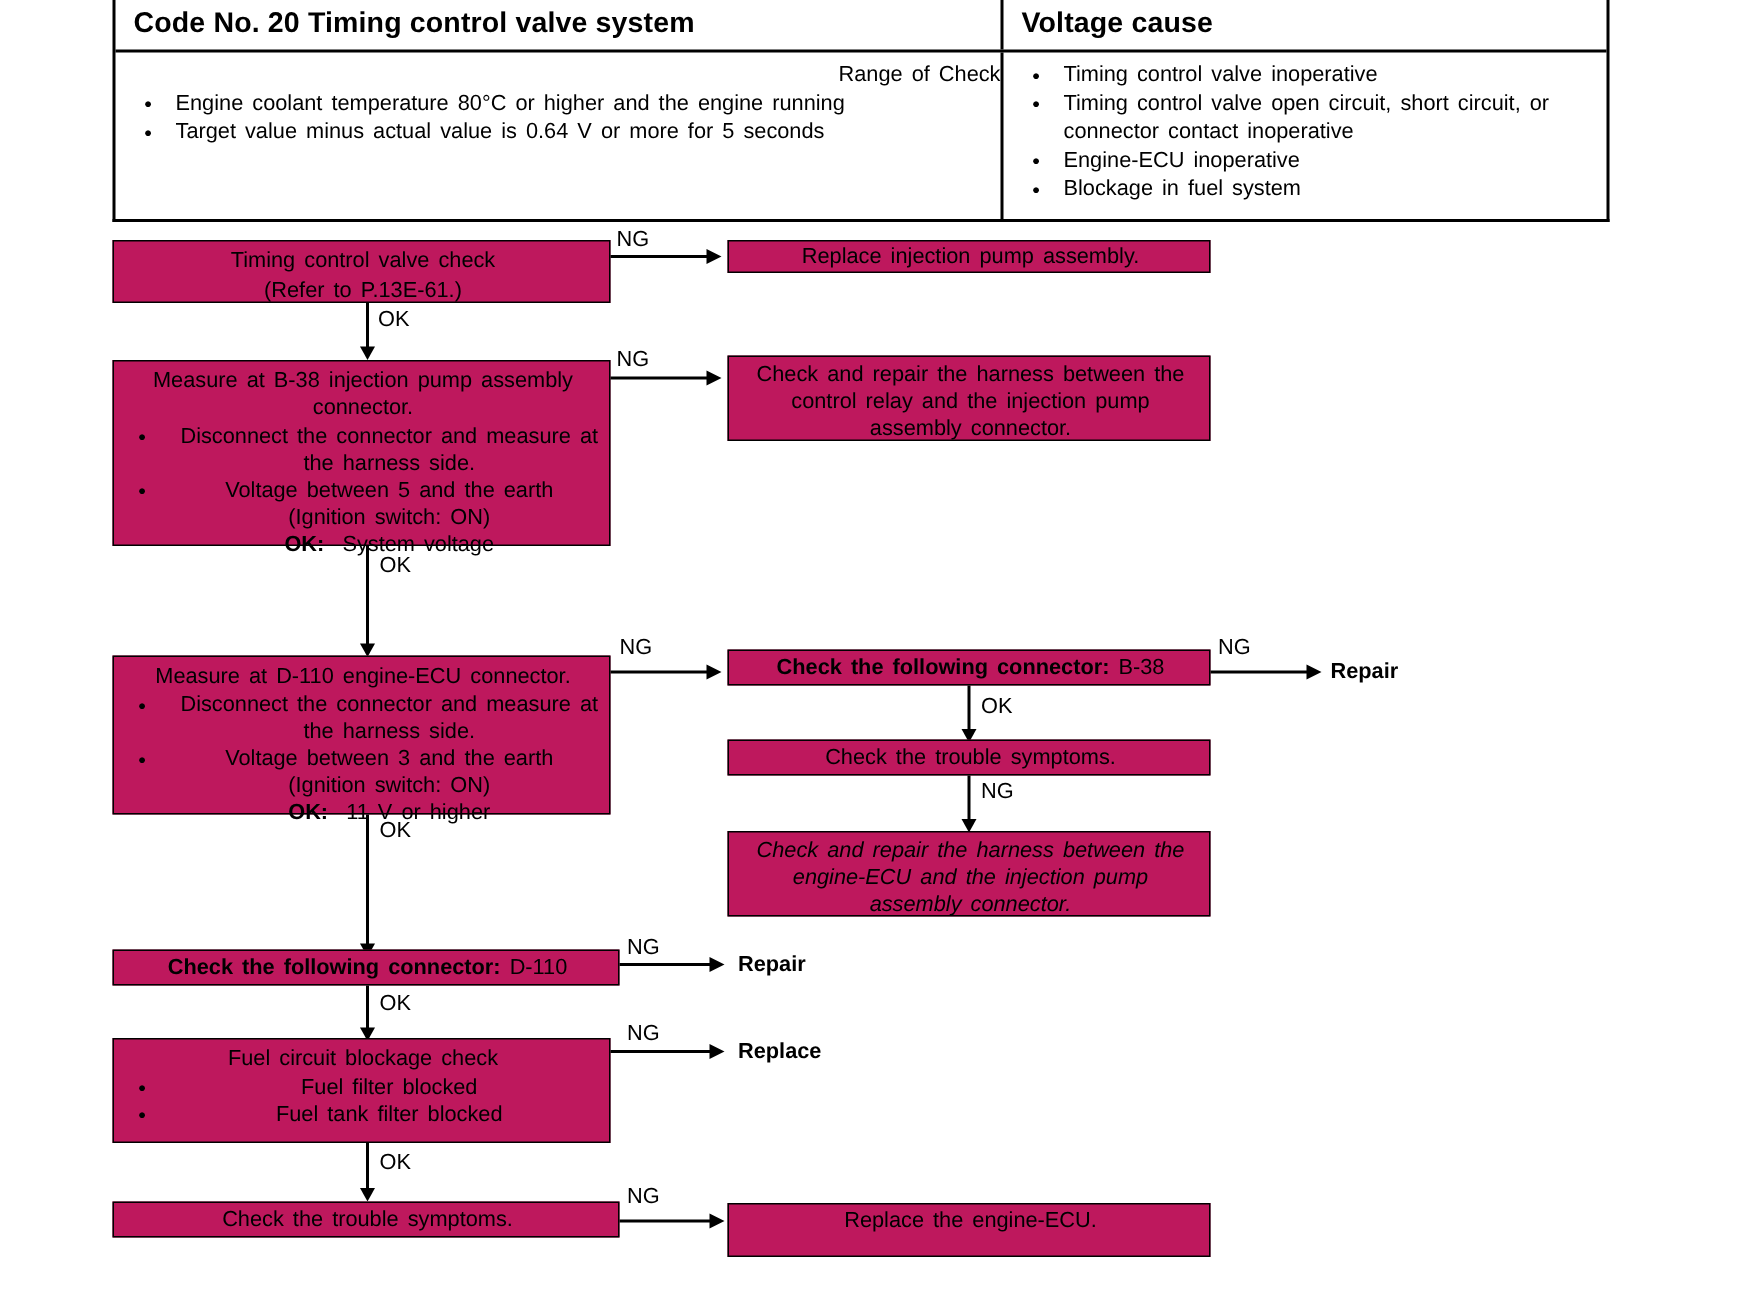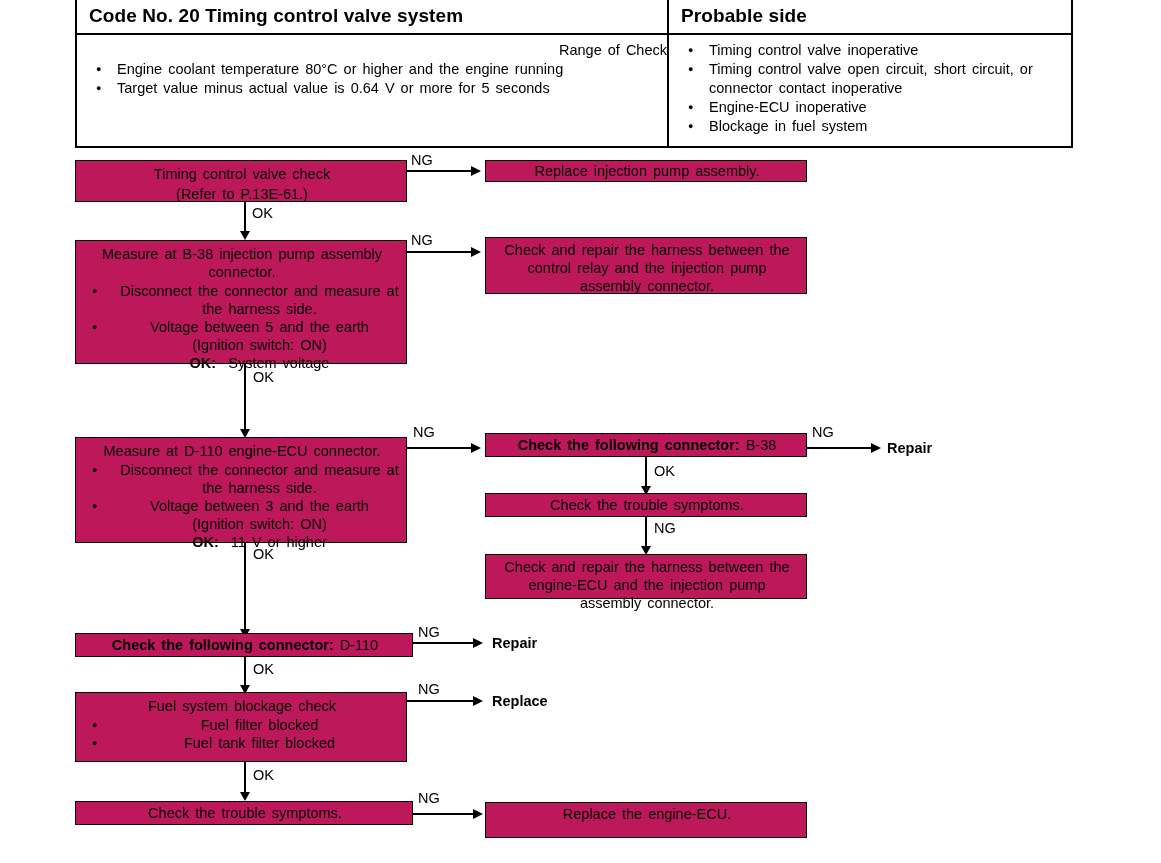--- a/index.html
+++ b/index.html
@@ -47,21 +47,21 @@
 <body>
 
 <div class="canvas">
 
   <div class="hdr">
     <div class="hdr-row hdr-title-row">
       <div class="hdr-cell-l">
         <div class="hdr-title">Code No. 20 Timing control valve system</div>
       </div>
       <div class="hdr-cell-r">
-        <div class="hdr-title">Probable side</div>
+        <div class="hdr-title">Voltage cause</div>
       </div>
     </div>
     <div class="hdr-row">
       <div class="hdr-body-l">
         <div class="plain-line">Range of Check</div>
         <ul class="bul">
           <li>Engine coolant temperature 80°C or higher and the engine running</li>
         </ul>
         <ul class="bul">
           <li>Target value minus actual value is 0.64 V or more for 5 seconds</li>
@@ -144,42 +144,42 @@
   <div class="lbl" style="left:654px;top:463px;">OK</div>
 
   <div class="box" style="left:485px;top:493px;width:322px;height:24px;">
     <div class="txt" style="padding-top:2px;">Check the trouble symptoms.</div>
   </div>
 
   <div class="vline" style="left:645px;top:517px;height:31px;"></div>
   <div class="arrow-d" style="left:641px;top:546px;"></div>
   <div class="lbl" style="left:654px;top:520px;">NG</div>
 
-  <div class="box" style="left:485px;top:554px;width:322px;height:45px;">
+  <div class="box" style="left:485px;top:554px;width:322px;height:57px;font-style:italic;">
     <div class="txt" style="padding-top:3px;">Check and repair the harness between the engine-ECU and the injection pump assembly connector.</div>
   </div>
 
   <div class="vline" style="left:244px;top:543px;height:88px;"></div>
   <div class="arrow-d" style="left:240px;top:629px;"></div>
   <div class="lbl" style="left:253px;top:546px;">OK</div>
 
   <div class="box" style="left:75px;top:633px;width:338px;height:24px;">
     <div class="txt" style="padding-top:2px;"><span class="b">Check the following connector:</span> <span>D-110</span></div>
   </div>
   <div class="hline" style="left:413px;top:642px;width:62px;"></div>
   <div class="arrow-r" style="left:473px;top:637.8px;"></div>
   <div class="lbl" style="left:418px;top:624px;">NG</div>
   <div class="term" style="left:492px;top:635px;">Repair</div>
 
   <div class="vline" style="left:244px;top:657px;height:30px;"></div>
   <div class="arrow-d" style="left:240px;top:685px;"></div>
   <div class="lbl" style="left:253px;top:661px;">OK</div>
 
   <div class="box" style="left:75px;top:692px;width:332px;height:70px;">
-    <div class="txt" style="padding-bottom:0;">Fuel system blockage check</div>
+    <div class="txt" style="padding-bottom:0;">Fuel circuit blockage check</div>
     <ul class="bul" style="margin-top:1px;padding-left:9px;">
       <li>Fuel filter blocked</li>
       <li>Fuel tank filter blocked</li>
     </ul>
   </div>
   <div class="hline" style="left:407px;top:700px;width:68px;"></div>
   <div class="arrow-r" style="left:473px;top:695.8px;"></div>
   <div class="lbl" style="left:418px;top:681px;">NG</div>
   <div class="term" style="left:492px;top:693px;">Replace</div>
 

